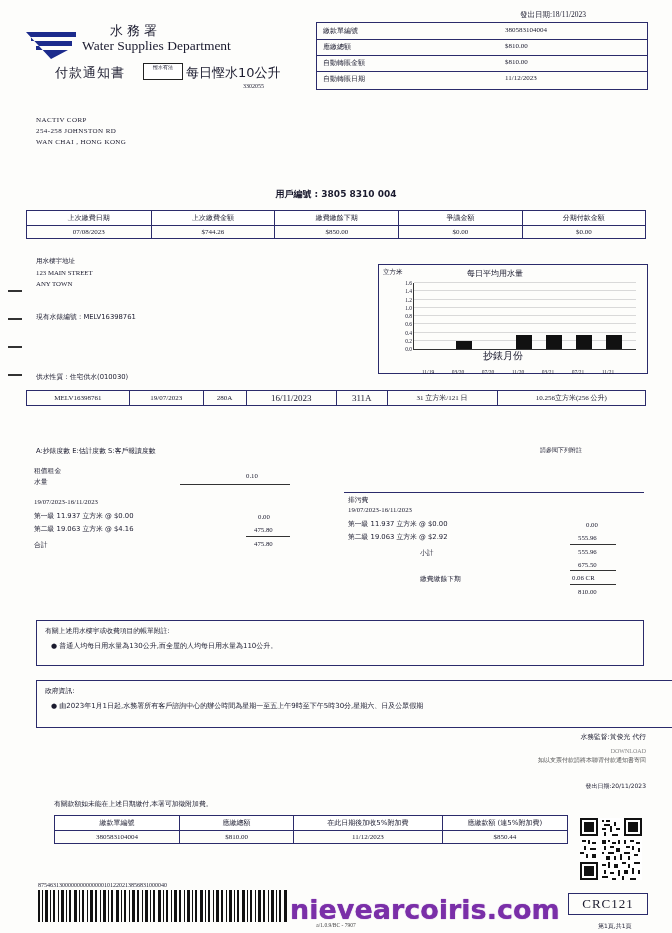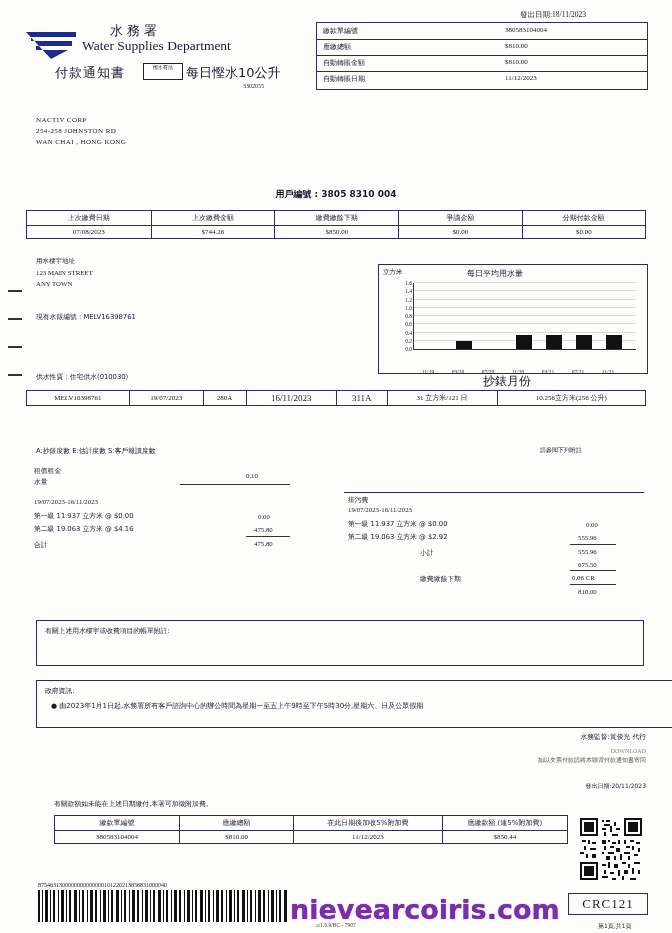--- a/index.html
+++ b/index.html
@@ -37,21 +37,21 @@
   table.gt th{background:#fff;font-weight:normal;}
   
   .chartbox{position:absolute;left:378px;top:264px;width:268px;height:108px;border:1px solid #2b2b6b;}
   .charttitle{position:absolute;left:88px;top:3px;font-size:8px;}
   .chartunit{position:absolute;left:4px;top:3px;font-size:6.5px;text-align:center;}
   .plot{position:absolute;left:34px;top:18px;width:222px;height:66px;border-left:1px solid #333;border-bottom:1px solid #333;}
   .grid{position:absolute;left:0;width:222px;height:1px;background:#d9d9d9;}
   .ylab{position:absolute;left:-16px;font-size:5.5px;width:14px;text-align:right;}
   .bar{position:absolute;bottom:0;width:16px;background:#111;}
   .xlab{position:absolute;top:86px;font-size:5.5px;width:30px;text-align:center;}
-  .readmonth{position:absolute;left:104px;top:108px;font-size:12px;text-align:right;}
+  .readmonth{position:absolute;left:104px;top:84px;font-size:10px;text-align:right;}
   .sidedash{position:absolute;left:8px;width:14px;height:2px;background:#333;}
   .hr{position:absolute;background:#2b2b6b;}
   .notebox{position:absolute;border:1px solid #2b2b6b;box-sizing:border-box;}
   .bullet{font-size:7px;line-height:11px;}
   .barcode{position:absolute;left:38px;top:890px;width:250px;height:32px;}
   .qr{position:absolute;left:580px;top:818px;width:62px;height:62px;}
   .wm{position:absolute;left:290px;top:894px;font-size:27px;font-weight:bold;color:#7a2fa8;font-family:"DejaVu Sans",sans-serif;letter-spacing:0px;text-shadow:0 0 1px #7a2fa8;}
   .crc{position:absolute;left:568px;top:893px;width:78px;height:20px;border:1px solid #2b2b6b;font-size:13px;text-align:center;line-height:19px;letter-spacing:1px;}
   .footnote{position:absolute;left:0;width:672px;text-align:center;font-size:5.5px;color:#444;}
 </style>
@@ -219,20 +219,23 @@
   <div class="abs t7" style="left:578px;top:548px;">555.96</div>
   <div class="abs t7" style="left:578px;top:561px;">675.50</div>
   <div class="hr" style="left:570px;top:570px;width:46px;height:1px;background:#333;"></div>
   <div class="abs t7 cn" style="left:420px;top:574px;">繳費繳餘下期</div>
   <div class="abs t7" style="left:572px;top:574px;">0.06 CR</div>
   <div class="hr" style="left:570px;top:584px;width:46px;height:1px;background:#333;"></div>
   <div class="abs t7" style="left:578px;top:588px;">810.00</div>
 
   <div class="notebox" style="left:36px;top:620px;width:608px;height:46px;">
     <div class="abs t7 cn" style="left:8px;top:5px;">有關上述用水樓宇或收費項目的帳單附註:</div>
+    <div class="abs bullet cn" style="left:14px;top:20px;width:586px;">
+      <span>●&nbsp;</span><span>普通人均每日用水量為130公升,而全屋的人均每日用水量為110公升。</span>
+    </div>
   </div>
 
   <div class="notebox" style="left:36px;top:680px;width:672px;height:48px;">
     <div class="abs t7 cn" style="left:8px;top:5px;">政府資訊:</div>
     <div class="abs bullet cn" style="left:14px;top:20px;width:586px;">
       <span>●&nbsp;</span><span>由2023年1月1日起,水務署所有客戶諮詢中心的辦公時間為星期一至五上午9時至下午5時30分,星期六、日及公眾假期</span>
     </div>
   </div>
 
   <div class="abs t7 cn right" style="left:400px;top:732px;width:246px;">水務監督:黃俊光 代行</div>

